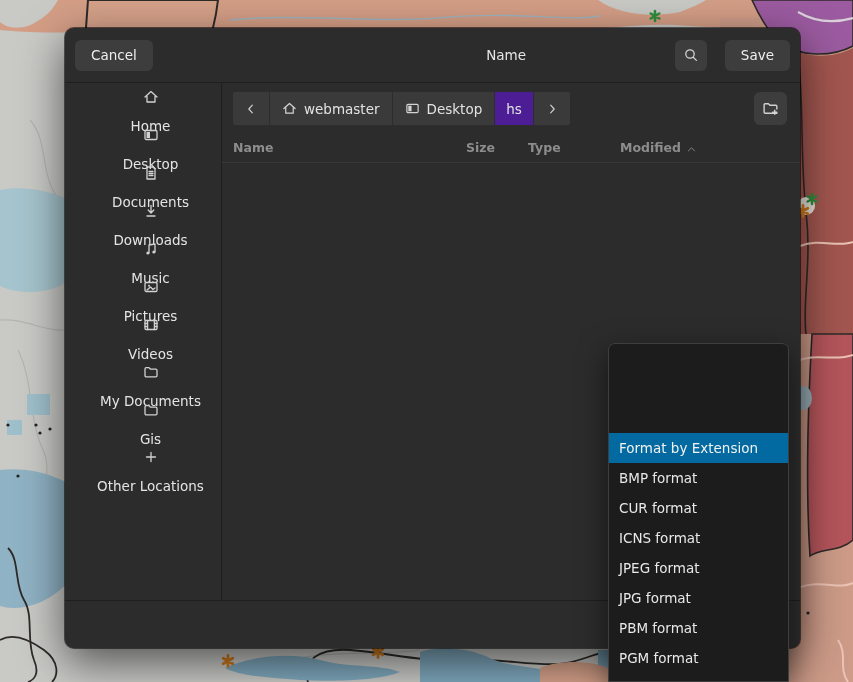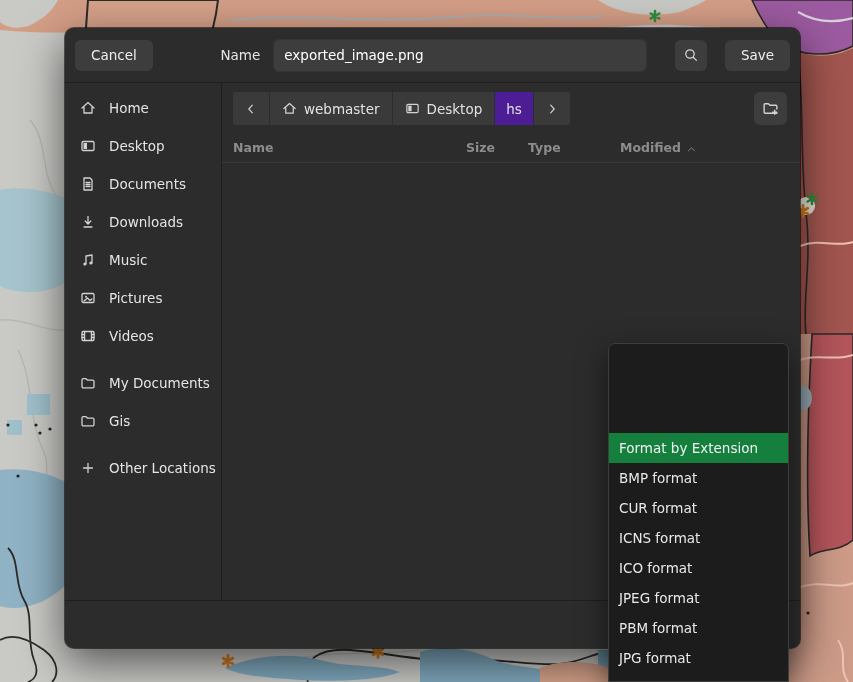--- a/index.html
+++ b/index.html
@@ -12,21 +12,21 @@
   .hdr{height:42px;flex:0 0 42px;display:flex;align-items:center;padding:6px 10px;border-bottom:1px solid #1f1f1f;}
   .btn{background:#3d3d3d;border:none;border-radius:6px;color:#eee;font-size:13.5px;font-family:inherit;height:31px;padding:0 16px;cursor:pointer;}
   .iconbtn{width:32px;padding:0;display:flex;align-items:center;justify-content:center;}
   .sp1{flex:1.35;} .sp2{flex:.55;}
   .namelbl{font-size:13.5px;color:#e6e6e6;margin-right:13px;}
   .entry{width:352px;height:31px;background:#3d3d3d;border:1px solid #343434;border-radius:6px;color:#fff;font-size:13.5px;font-family:inherit;padding:0 10px;outline:none;}
   .save{margin-left:18px;}
 
   .body{flex:1;display:flex;min-height:0;}
   .sidebar{width:157px;flex:0 0 157px;border-right:1px solid #1f1f1f;padding-top:6px;box-sizing:border-box;}
-  .srow{height:38px;display:flex;align-items:center;gap:13px;padding-left:15px;font-size:13.5px;color:#e4e4e4;cursor:pointer;}
+  .srow{height:38px;display:flex;align-items:center;gap:13px;padding-left:15px;font-size:13.5px;color:#e4e4e4;cursor:pointer;flex-direction:column;}
   .srow svg{flex:0 0 16px;}
   .gap{height:9px;}
 
   .content{flex:1;display:flex;flex-direction:column;min-width:0;}
   .pathrow{display:flex;align-items:center;padding:9px 13px 8px 11px;}
   .crumbs{display:flex;align-items:stretch;background:#3a3a3a;border-radius:2px;overflow:hidden;height:33px;}
   .seg{display:flex;align-items:center;gap:7px;padding:0 12px;font-size:13.5px;color:#e2e2e2;border-right:1px solid #2d2d2d;cursor:pointer;}
   .seg:last-child{border-right:none;}
   .seg.nav{padding:0 11px;}
   .seg.active{background:#4c1d95;padding:0 11px;}
@@ -36,21 +36,21 @@
   .cols .c{cursor:pointer;}
   .cols .c0{padding-left:11px;}
   .cmod{display:flex;align-items:flex-end;gap:5px;}
   .filelist{flex:1;}
   .footer{height:47px;flex:0 0 47px;border-top:1px solid #1f1f1f;}
 
   
   .menu{position:absolute;left:608px;top:343px;width:181px;height:339px;background:#1c1c1c;border:1px solid #3e3e3e;border-radius:7px 7px 0 0;box-shadow:0 10px 30px rgba(0,0,0,.55);box-sizing:border-box;overflow:hidden;}
   .menuspacer{height:89px;}
   .mrow{height:30px;line-height:30px;padding-left:10px;font-size:13.5px;color:#e8e8e8;cursor:pointer;white-space:nowrap;}
-  .mrow.hl{background:#15803d;color:#f2f2f2;}
+  .mrow.hl{background:#0369a1;color:#f2f2f2;}
 
   .ic{stroke:#d2d2d2;fill:none;stroke-width:1.3;stroke-linecap:round;stroke-linejoin:round;}
 </style>
 </head>
 <body>
 <div class="stage">
 
 <svg class="map" viewBox="0 0 853 682">
   <rect width="853" height="682" fill="#c9c9c6"></rect>
 
@@ -138,21 +138,20 @@
         </g>
   </g>
 </svg>
 
 <div class="dialog">
 
   <div class="hdr">
     <button class="btn">Cancel</button>
     <div class="sp1"></div>
     <span class="namelbl">Name</span>
-    <input class="entry" value="exported_image.png" style="">
     <div class="sp2"></div>
     <button class="btn iconbtn">
       <svg class="ic" width="16" height="16" viewBox="0 0 16 16">
             <circle cx="7" cy="7" r="4.2"></circle>
             <path d="M10.2,10.2 L13.4,13.4"></path>
           </svg>
     </button>
     <button class="btn save">Save</button>
   </div>
 
@@ -286,20 +285,19 @@
 
   <div class="footer"></div>
 </div>
 
 <div class="menu">
   <div class="menuspacer"></div>
   <div class="mrow hl">Format by Extension</div>
   <div class="mrow">BMP format</div>
   <div class="mrow">CUR format</div>
   <div class="mrow">ICNS format</div>
-  <div class="mrow">ICO format</div>
   <div class="mrow">JPEG format</div>
+  <div class="mrow">JPG format</div>
   <div class="mrow">PBM format</div>
-  <div class="mrow">JPG format</div>
   <div class="mrow">PGM format</div>
 </div>
 
 </div>
 
 </body></html>

